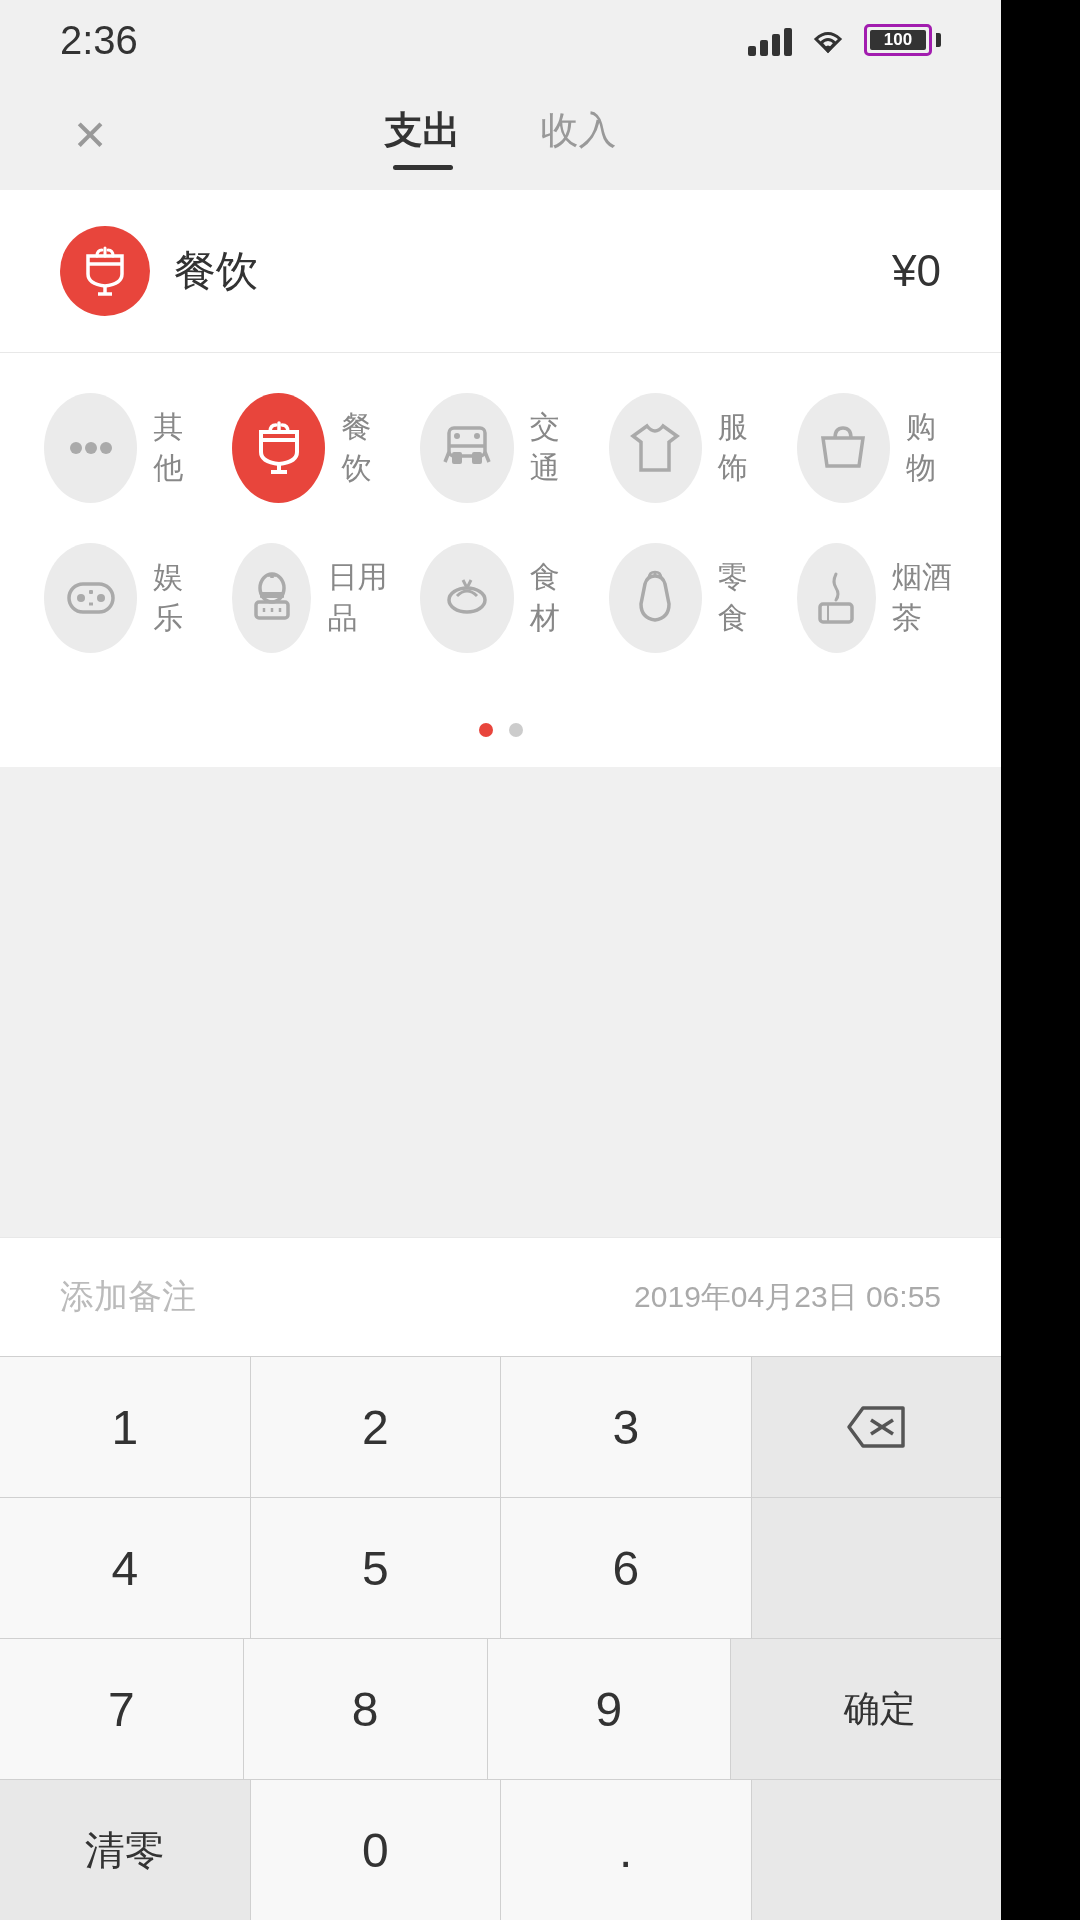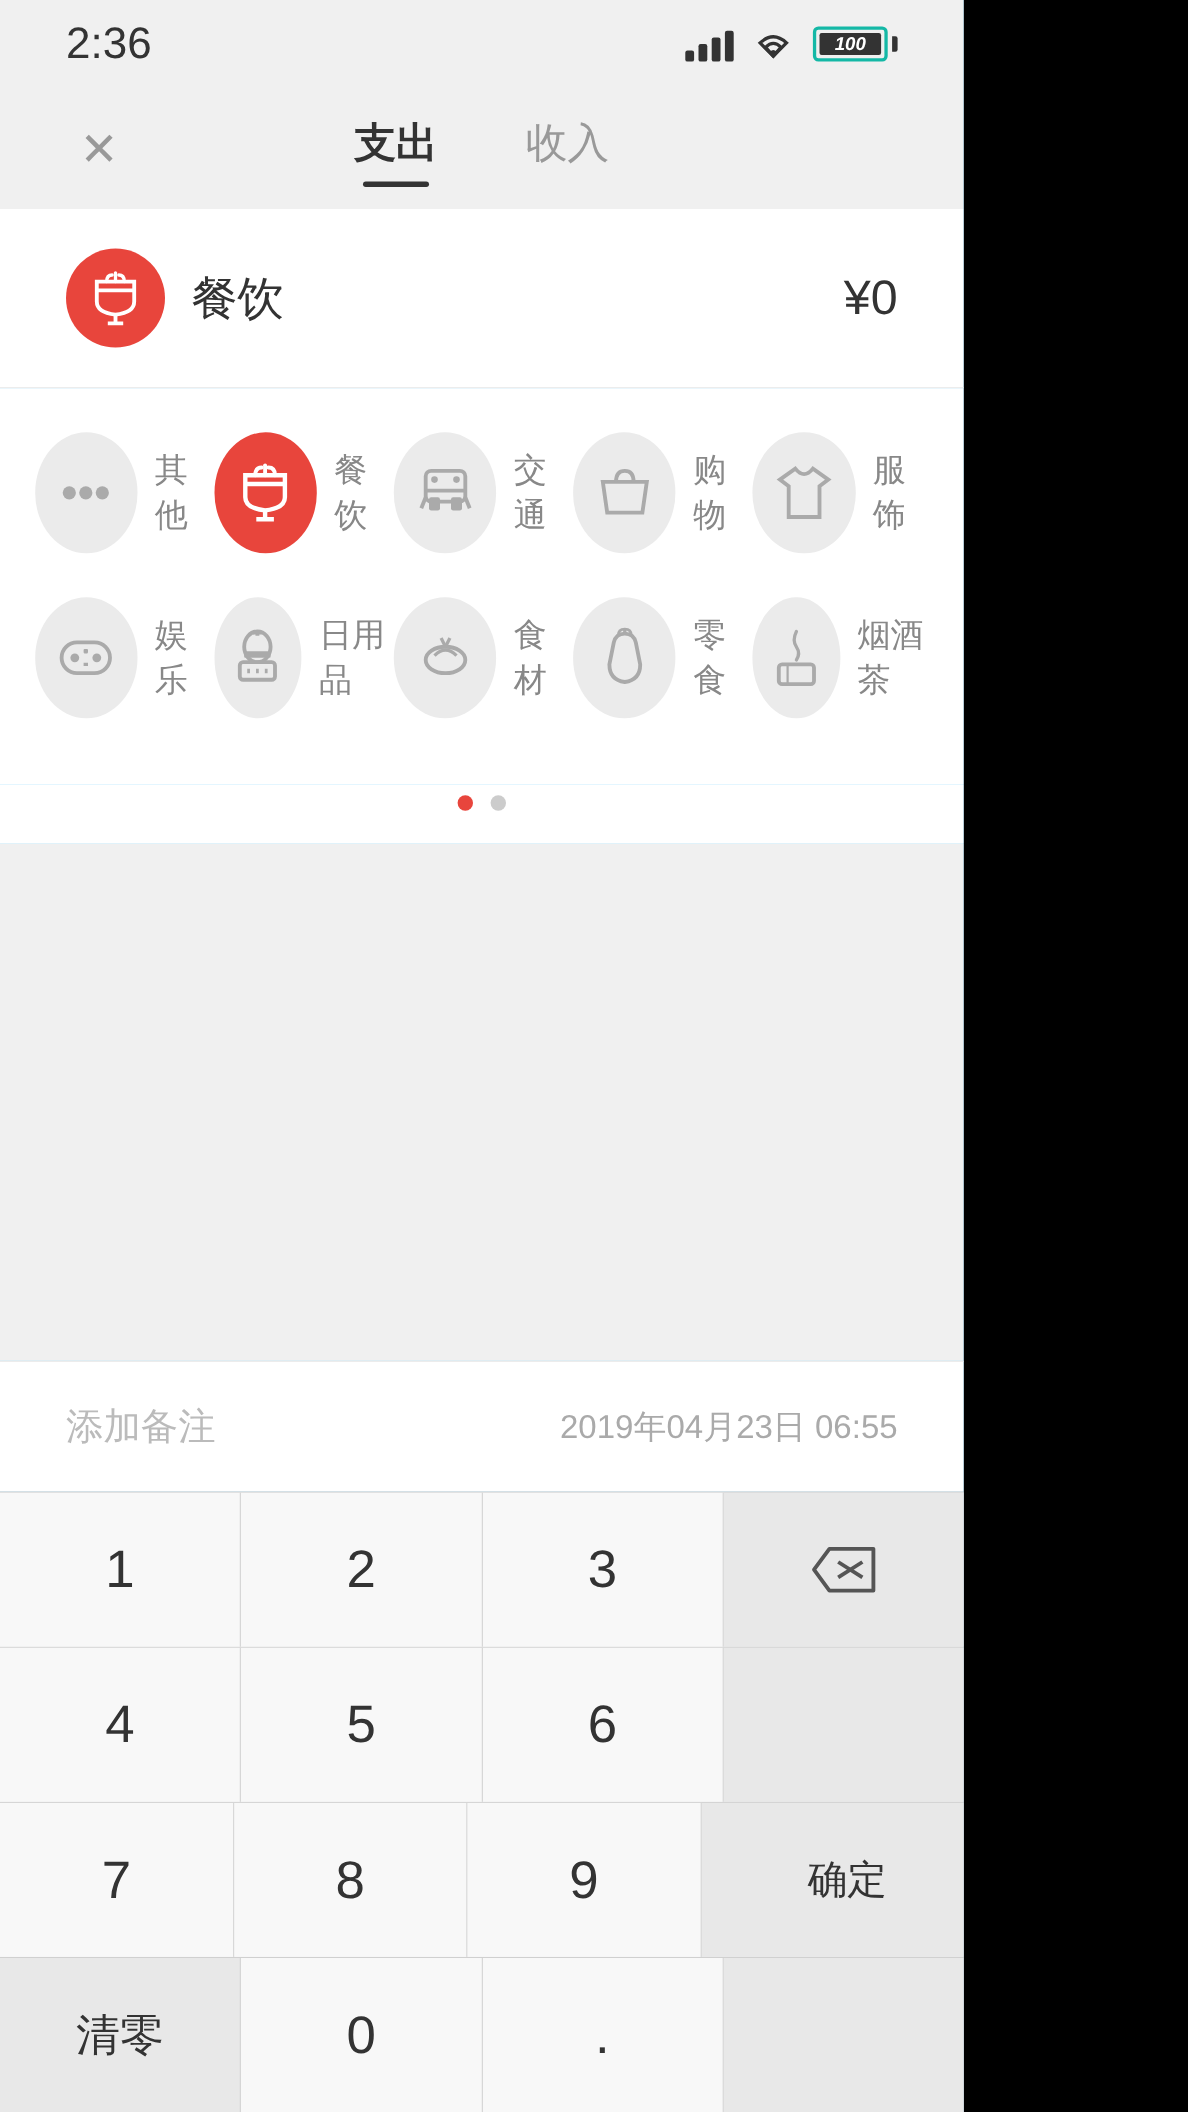--- a/index.html
+++ b/index.html
@@ -7,23 +7,23 @@
     
     body {
       width: 1080px;
       height: 1920px;
       background: #000;
       font-family: -apple-system, 'PingFang SC', 'Helvetica Neue', sans-serif;
       overflow: hidden;
     }
 
     .screen {
-      width: 876px;
+      width: 1001px;
       height: 1920px;
-      background: #7dd3fc;
+      background: #ffffff;
       display: flex;
       flex-direction: column;
       position: relative;
     }
 
     
     .status-bar {
       height: 80px;
       background: #f0f0f0;
       display: flex;
@@ -308,21 +308,21 @@
         <div class="signal-bar" style="height:28px"></div>
       </div>
 
       <svg class="wifi-icon" viewBox="0 0 40 30" fill="#333">
         <path d="M20 26 L23 22 Q20 19 17 22 Z"></path>
         <path d="M20 26 L27 18 Q20 11 13 18 Z" fill="none" stroke="#333" stroke-width="3"></path>
         <path d="M20 26 L32 14 Q20 3 8 14 Z" fill="none" stroke="#333" stroke-width="3"></path>
       </svg>
 
       <div style="display:flex;align-items:center;gap:4px">
-        <div style="width:68px;height:32px;border:3px solid #14b8a6;border-radius:5px;position:relative;display:flex;align-items:center;padding:3px;font-style:italic;">
+        <div style="width:68px;height:32px;border:3px solid #a21caf;border-radius:5px;position:relative;display:flex;align-items:center;padding:3px;">
           <div style="background:#333;width:100%;height:100%;border-radius:2px;"></div>
           <span style="position:absolute;left:0;right:0;text-align:center;font-size:17px;font-weight:bold;color:#fff;">100</span>
         </div>
         <div style="width:5px;height:14px;background:#333;border-radius:0 2px 2px 0;"></div>
       </div>
     </div>
   </div>
 
   <div class="header">
     <div class="close-btn">
@@ -394,34 +394,34 @@
             <circle cx="20" cy="18" r="3" fill="#aaa" stroke="none"></circle>
             <circle cx="40" cy="18" r="3" fill="#aaa" stroke="none"></circle>
           </svg>
         </div>
         <span class="cat-label">交通</span>
       </div>
 
       <div class="category-item">
         <div class="cat-icon-circle">
           <svg viewBox="0 0 60 60" fill="none">
+            <path d="M22 8 Q30 18 38 8 L52 18 L44 24 L44 52 L16 52 L16 24 L8 18 Z" stroke="#aaa" stroke-width="3.5" fill="none"></path>
+          </svg>
+        </div>
+        <span class="cat-label">服饰</span>
+      </div>
+
+      <div class="category-item">
+        <div class="cat-icon-circle">
+          <svg viewBox="0 0 60 60" fill="none">
             <path d="M10 20 L14 48 L46 48 L50 20 Z" stroke="#aaa" stroke-width="3.5" fill="none"></path>
             <path d="M22 20 Q22 10 30 10 Q38 10 38 20" stroke="#aaa" stroke-width="3.5" fill="none"></path>
           </svg>
         </div>
         <span class="cat-label">购物</span>
-      </div>
-
-      <div class="category-item">
-        <div class="cat-icon-circle">
-          <svg viewBox="0 0 60 60" fill="none">
-            <path d="M22 8 Q30 18 38 8 L52 18 L44 24 L44 52 L16 52 L16 24 L8 18 Z" stroke="#aaa" stroke-width="3.5" fill="none"></path>
-          </svg>
-        </div>
-        <span class="cat-label">服饰</span>
       </div>
     </div>
 
     <div class="category-row">
 
       <div class="category-item">
         <div class="cat-icon-circle">
           <svg viewBox="0 0 60 60" fill="none">
             <rect x="8" y="16" width="44" height="28" rx="14" stroke="#aaa" stroke-width="3.5" fill="none"></rect>
             <circle cx="20" cy="30" r="4" fill="#aaa"></circle>

